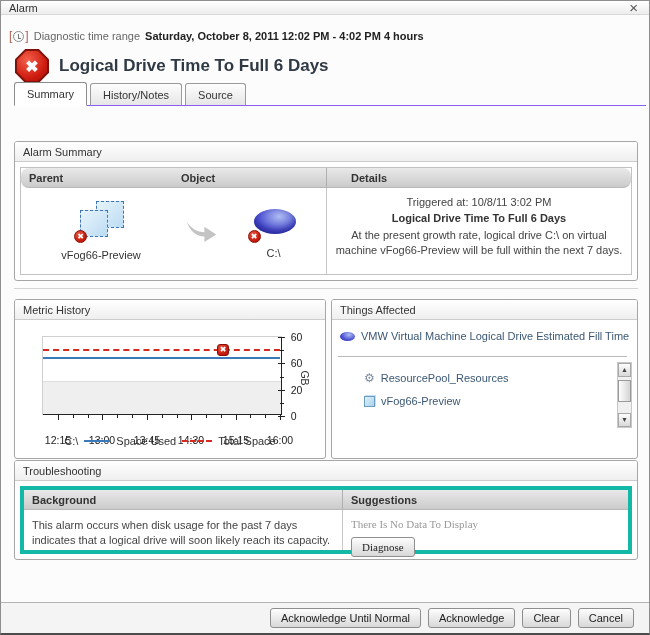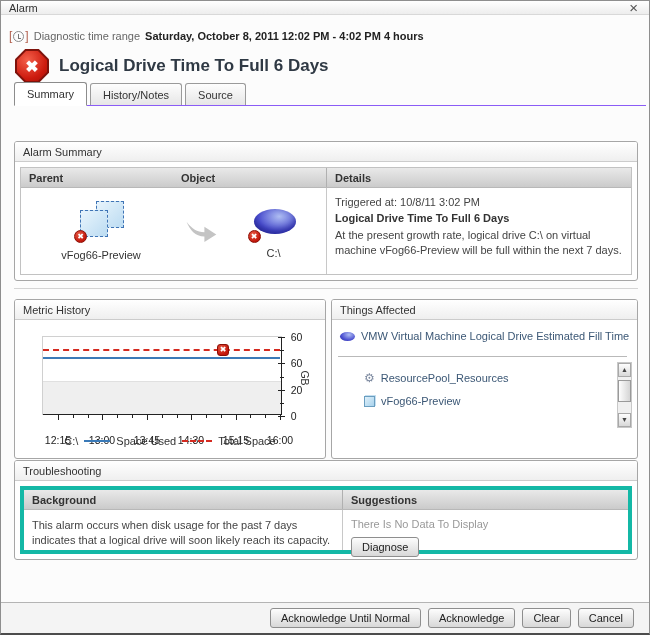--- a/index.html
+++ b/index.html
@@ -46,30 +46,30 @@
   .panel { position:absolute; background:#ffffff; border:1px solid #a6a6a6; border-radius:3px; overflow:hidden; }
   .panel-hd { height:20px; background:linear-gradient(#ffffff,#efefef); border-bottom:1px solid #cccccc;
               display:flex; align-items:center; padding:0 8px; color:#333; }
 
   .hdiv { position:absolute; left:13px; width:624px; height:1px; background:#d4d4d4; }
 
   
   .panel-as { left:13px; top:140px; width:624px; height:140px; }
   .inner-table { position:absolute; left:5px; right:5px; top:25px; bottom:5px; border:1px solid #c2c2c2; background:#fff; }
   .col-strip { display:flex; height:20px; background:linear-gradient(#e9e9e9,#cbcbcb);
-               border-bottom:1px solid #b8b8b8; font-weight:bold; color:#333; align-items:center; }
+               border-bottom:1px solid #b8b8b8; font-weight:bold; color:#333; align-items:center;border-radius:8px; }
   .col-strip .c1 { width:160px; padding-left:8px; }
   .col-strip .c2 { width:145px; }
-  .col-strip .c3 { flex:1; padding-left:8px; border-left:1px solid #b0b0b0; align-self:stretch; display:flex; align-items:center; }
+  .col-strip .c3 { flex:1; padding-left:24px; border-left:1px solid #b0b0b0; align-self:stretch; display:flex; align-items:center; }
   .as-body { display:flex; height:calc(100% - 20px); }
   .as-cell { display:flex; flex-direction:column; align-items:center; justify-content:center; gap:4px; }
   .as-parent { width:160px; }
   .as-arrow { width:40px; display:flex; align-items:center; justify-content:center; }
   .as-object { width:105px; }
-  .as-details { flex:1; border-left:1px solid #c8c8c8; padding:8px 8px 4px 8px; overflow:hidden; }
+  .as-details { flex:1; border-left:1px solid #c8c8c8; padding:8px 8px 4px 8px; overflow:hidden;text-align:center; }
   .as-details .line1 { color:#444; margin-bottom:4px; }
   .as-details .line2 { color:#333; font-weight:bold; margin-bottom:4px; }
   .as-details .line3 { color:#444; line-height:15px; white-space:normal; }
 
   
   .vm-icon { position:relative; width:50px; height:44px; }
   .vm-icon .sq { position:absolute; width:28px; height:27px; border:1px dashed #3f74b5;
                  background:linear-gradient(135deg,#e8f4fc,#bcdcf2); }
   .vm-icon .sq.back { right:2px; top:0; }
   .vm-icon .sq.front { left:4px; top:9px; }
@@ -126,21 +126,21 @@
 
   
   .panel-tr { left:13px; top:459px; width:624px; height:100px; }
   .tr-table { position:absolute; left:5px; right:5px; top:25px; bottom:5px; border:4px solid #14b8a6; background:#fff; }
   .tr-strip { display:flex; height:20px; background:linear-gradient(#e9e9e9,#cbcbcb); border-bottom:1px solid #b8b8b8;
               font-weight:bold; color:#333; align-items:center; }
   .tr-strip .b { width:318px; padding-left:8px; }
   .tr-strip .s { flex:1; padding-left:8px; border-left:1px solid #b0b0b0; align-self:stretch; display:flex; align-items:center; }
   .tr-body { display:flex; height:calc(100% - 20px); }
   .tr-bg { width:318px; padding:8px; color:#444; line-height:15px; }
-  .tr-sg { flex:1; border-left:1px solid #c8c8c8; padding:8px; }
+  .tr-sg { flex:1; border-left:1px solid #c8c8c8; padding:8px;font-family:Liberation Serif, serif; }
   .no-data { color:#999; margin-bottom:7px; }
   .btn { display:inline-block; background:linear-gradient(#fdfdfd,#d8d8d8); border:1px solid #8e8e8e;
          border-radius:3px; padding:3px 10px; color:#222; text-align:center; cursor:default; }
 
   
   .footer-line { position:absolute; left:0; right:0; top:601px; height:1px; background:#b4b4b4; }
   .footer { position:absolute; left:0; right:0; top:602px; bottom:0; background:#f4f4f4;
             display:flex; align-items:center; justify-content:flex-end; gap:7px; padding-right:15px; }
 </style>
 </head>

